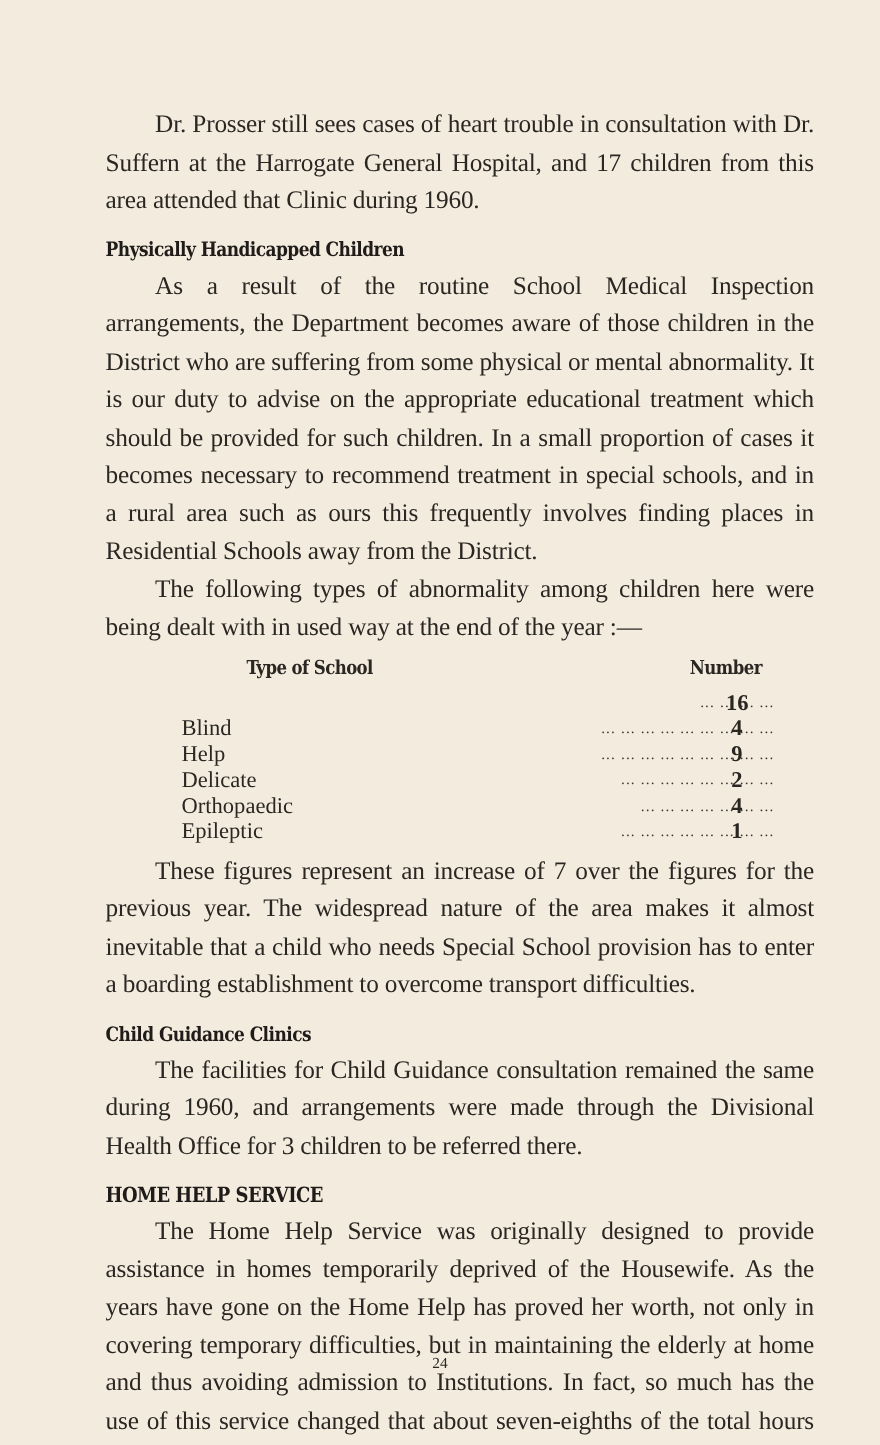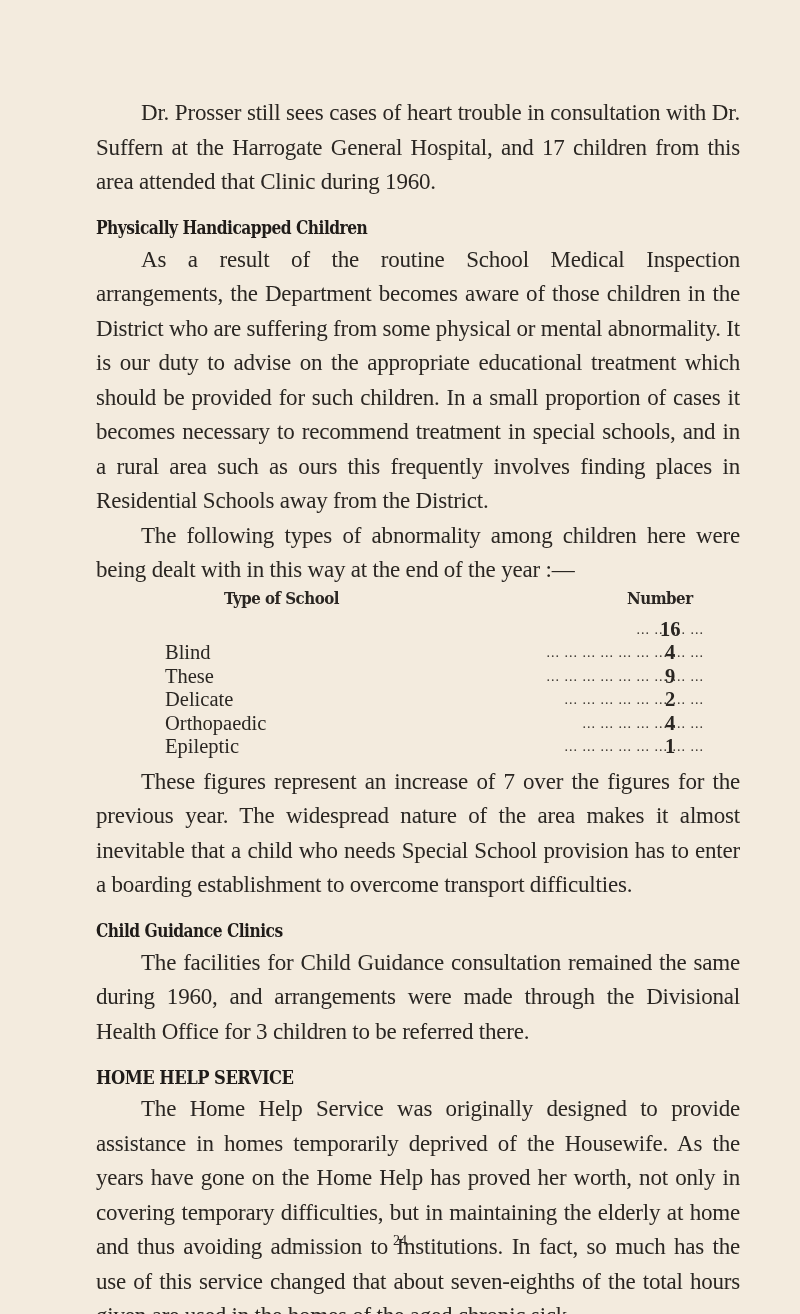--- a/index.html
+++ b/index.html
@@ -40,20 +40,21 @@
       transform: scaleX(0.86);
       transform-origin: left center;
       color: #1f1b18;
       white-space: nowrap;
     }
     h2.caps {
       font-size: 19px;
     }
     .sec { margin-top: 13px; }
     .table {
+      margin-top: 10px;
       margin-bottom: 6px;
     }
     .thead {
       display: flex;
       position: relative;
       height: 30px;
     }
     .thead .col1 {
       position: absolute;
       left: 128px;
@@ -111,38 +112,38 @@
 <body>
 
 <div class="page">
 
   <p class="first">Dr. Prosser still sees cases of heart trouble in consultation with Dr. Suffern at the Harrogate General Hospital, and 17 children from this area attended that Clinic during 1960.</p>
 
 
   <div class="sec">
     <h2>Physically Handicapped Children</h2>
     <p class="indent">As a result of the routine School Medical Inspection arrangements, the Department becomes aware of those children in the District who are suffering from some physical or mental abnormality.  It is our duty to advise on the appropriate educational treatment which should be provided for such children.  In a small proportion of cases it becomes necessary to recommend treatment in special schools, and in a rural area such as ours this frequently involves finding places in Residen­tial Schools away from the District.</p>
-    <p class="indent">The following types of abnormality among children here were being dealt with in this way at the end of the year :—</p>
+    <p class="indent">The following types of abnormality among children here were being dealt with in used way at the end of the year :—</p>
 
     <div class="table">
       <div class="thead">
         <span class="col1"><span class="th">Type of School</span></span>
         <span class="col2"><span class="th">Number</span></span>
       </div>
       <div class="trow">
         <span class="dots">...  ...  ...  ...</span>
         <span class="num">16</span>
       </div>
       <div class="trow">
         <span class="name">Blind</span>
         <span class="dots">...  ...  ...  ...  ...  ...  ...  ...  ...</span>
         <span class="num">4</span>
       </div>
       <div class="trow">
-        <span class="name">These</span>
+        <span class="name">Help</span>
         <span class="dots">...  ...  ...  ...  ...  ...  ...  ...  ...</span>
         <span class="num">9</span>
       </div>
       <div class="trow">
         <span class="name">Delicate</span>
         <span class="dots">...  ...  ...  ...  ...  ...  ...  ...</span>
         <span class="num">2</span>
       </div>
       <div class="trow">
         <span class="name">Orthopaedic</span>

